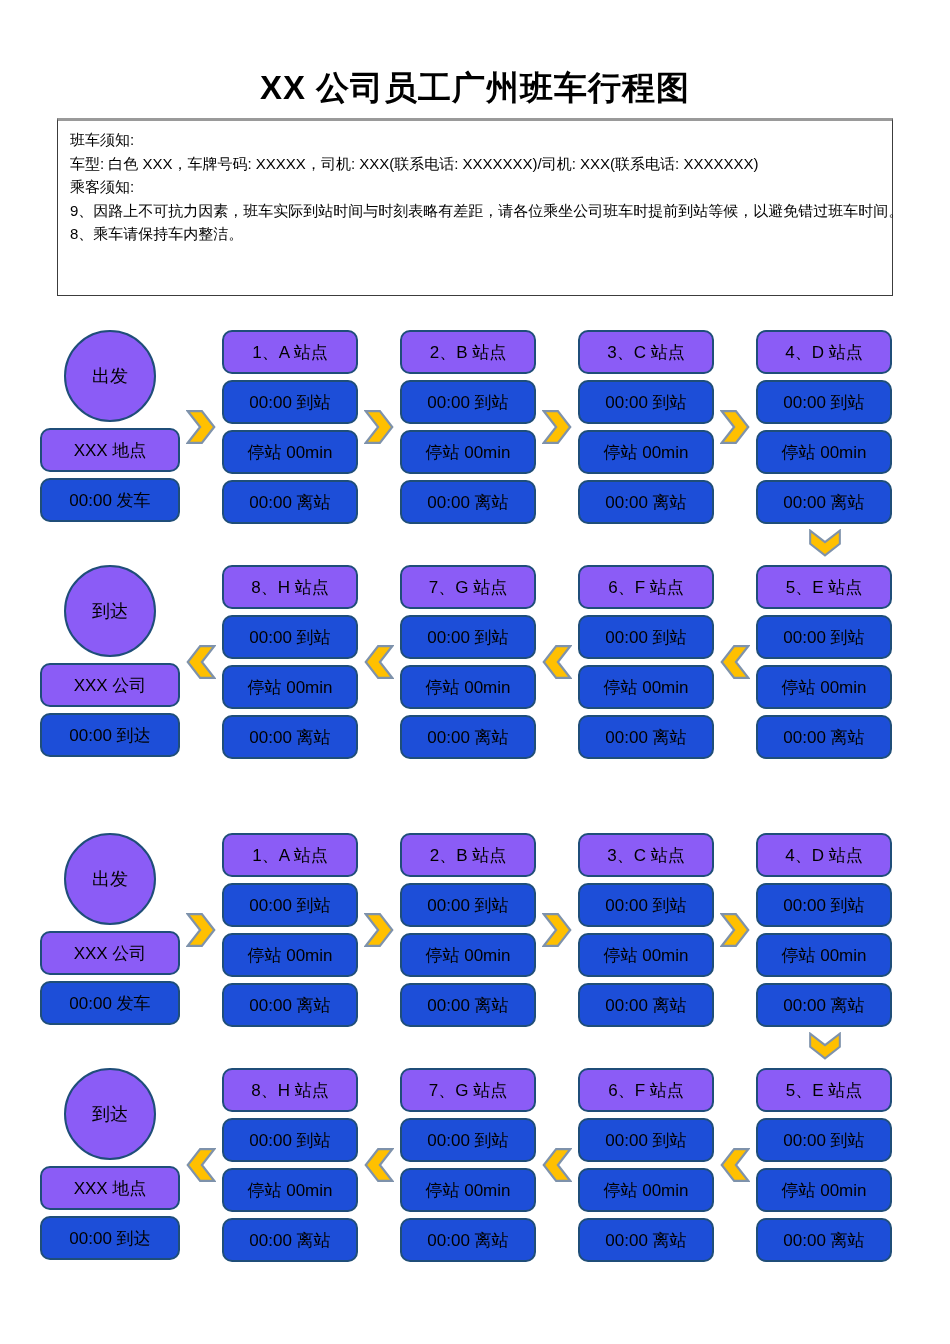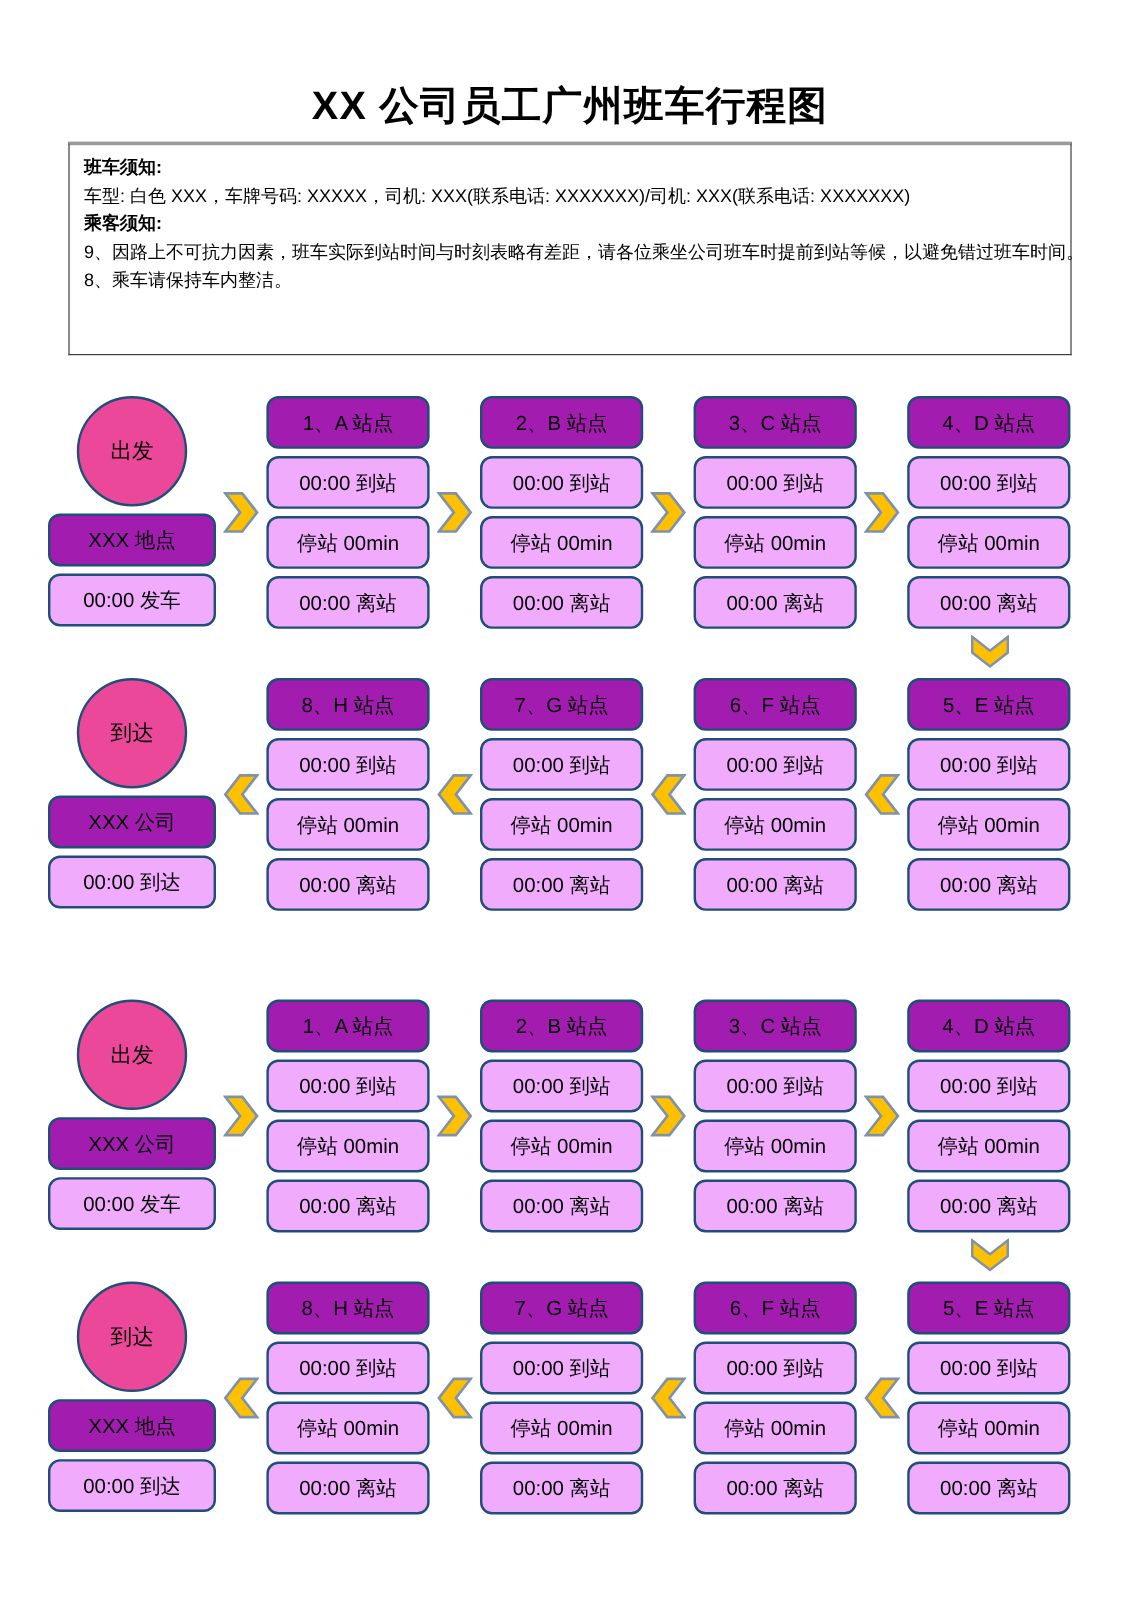--- a/index.html
+++ b/index.html
@@ -4,34 +4,34 @@
 <style>
   html,body{margin:0;padding:0;background:#fff;}
   .page{position:relative;width:950px;height:1344px;background:#ffffff;overflow:hidden;
         font-family:"Liberation Sans","DejaVu Sans",sans-serif;color:#000;}
   .title{position:absolute;top:66px;left:0;width:950px;text-align:center;
          font-size:33px;font-weight:bold;letter-spacing:1px;}
   .notice{position:absolute;top:118px;left:57px;width:836px;height:178px;box-sizing:border-box;
           border:1px solid #3c3c3c;border-top:3px solid #9a9a9a;padding:7px 12px 0 12px;
           font-size:15px;line-height:23.5px;}
   .nline{white-space:nowrap;}
-  .bold{font-weight:bold;}
+  .bold{font-weight:normal;}
   .diagram{position:absolute;left:40px;width:870px;}
   #diagram-0{top:330px;}
   #diagram-1{top:833px;}
   .leg{display:flex;height:194px;}
   .endpoint-col{width:140px;display:flex;flex-direction:column;gap:6px;}
   .circle{width:92px;height:92px;border-radius:50%;margin:0 auto;
-          background:#ec4899;border:2.5px solid #1F4E79;box-sizing:border-box;
+          background:#8b5cf6;border:2.5px solid #1F4E79;box-sizing:border-box;
           display:flex;align-items:center;justify-content:center;font-size:18px;}
   .station-col{width:136px;display:flex;flex-direction:column;gap:6px;}
   .box{height:44px;border-radius:10px;box-sizing:border-box;
        display:flex;align-items:center;justify-content:center;font-size:17px;white-space:nowrap;}
-  .dark{background:#a21caf;border:2px solid #1F4E79;}
-  .light{background:#f0abfc;border:2px solid #205E91;border-color:#1F4E79;}
+  .dark{background:#8b5cf6;border:2px solid #1F4E79;}
+  .light{background:#1d4ed8;border:2px solid #205E91;border-color:#1F4E79;}
   .gapcol{width:42px;position:relative;}
   .gapcol svg{position:absolute;left:50%;top:50%;width:30px;height:36px;transform:translate(-50%,-50%);}
   .connector{height:41px;position:relative;}
   .connector svg{position:absolute;left:767px;top:5px;width:36px;height:28px;}
 </style>
 </head>
 <body>
 
 <div class="page">
   <div class="title">XX 公司员工广州班车行程图</div>

